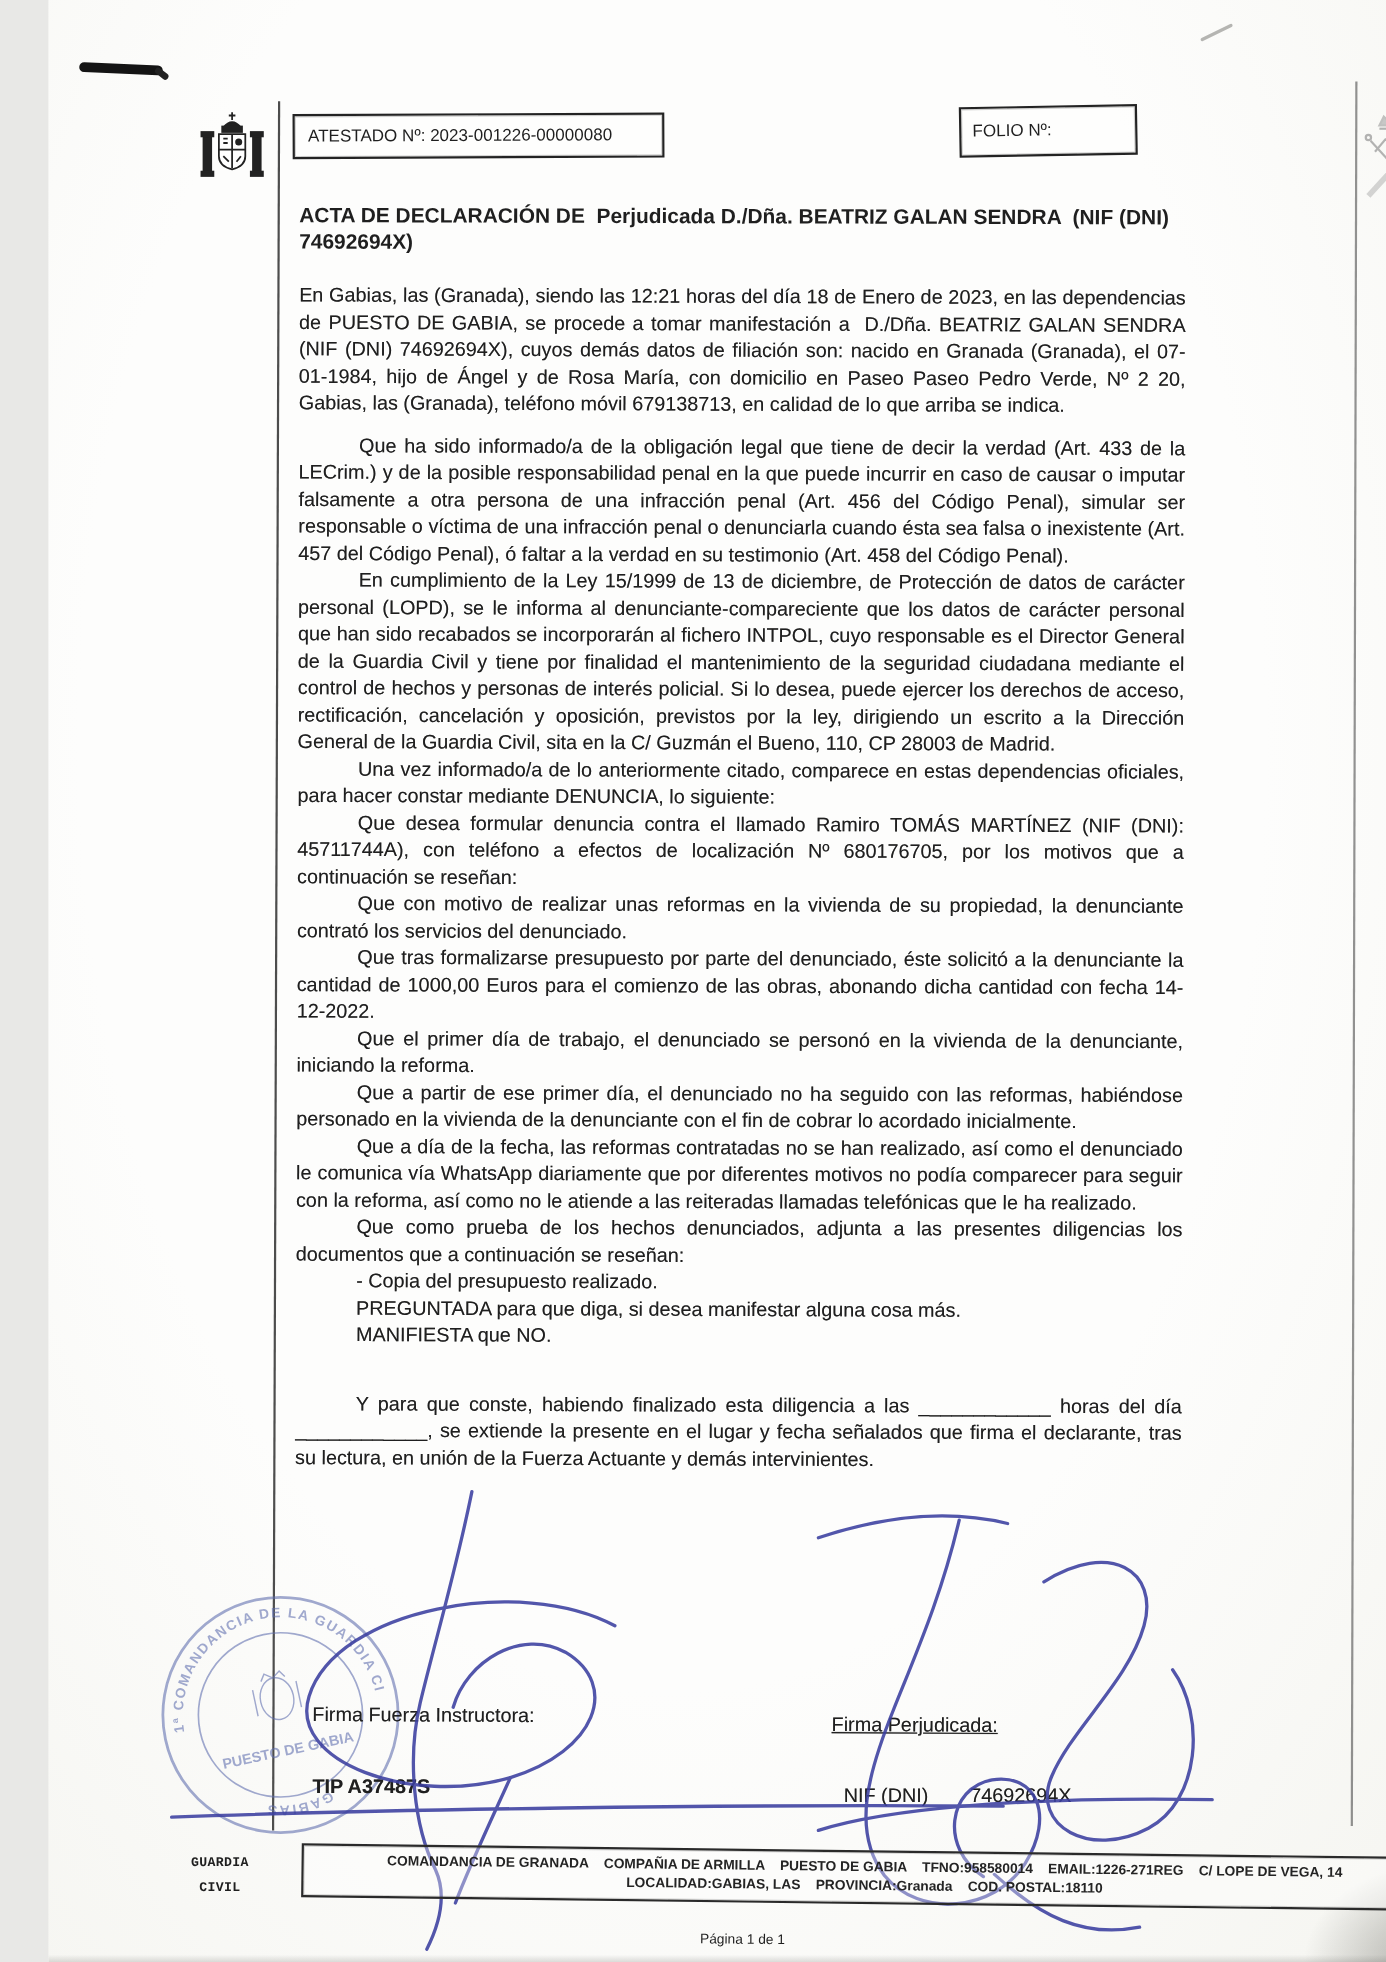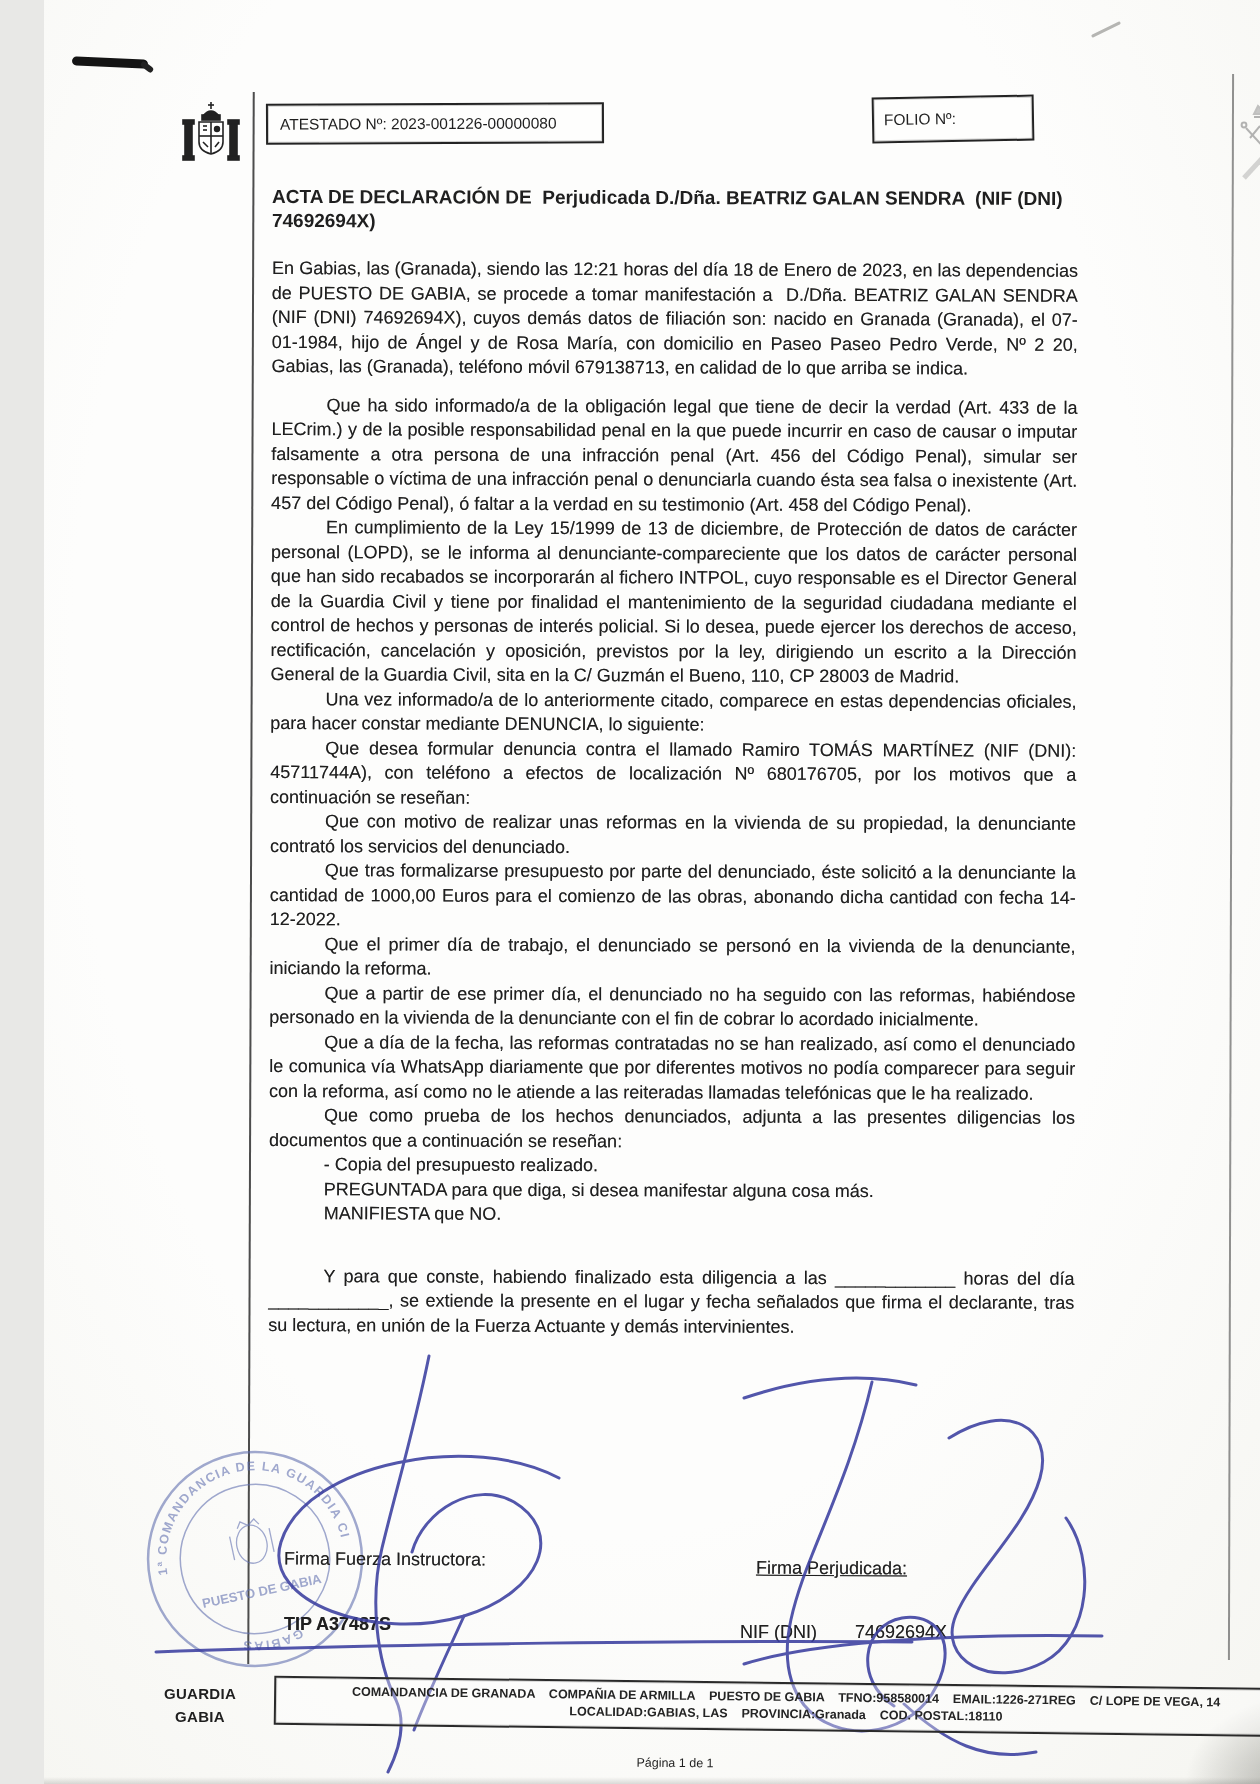--- a/index.html
+++ b/index.html
@@ -32,24 +32,24 @@
   .body{position:absolute;left:228px;top:256px;width:806px;font-size:18px;line-height:24.5px;transform:rotate(.2deg);transform-origin:0 0;}
   .body p{margin:0;text-align:justify;white-space:pre-wrap;text-shadow:0 0 .5px rgba(20,20,20,.5);}
   .ind{text-indent:55px;}
   .gap-sm{margin-top:14px !important;}
   .gap-lg{margin-top:38px !important;}
   
   .sig-label{position:absolute;font-size:18px;text-shadow:0 0 .5px rgba(20,20,20,.5);}
   .sig-instructor{left:240px;top:1549px;transform:rotate(.3deg);}
   .sig-tip{left:240px;top:1614px;font-weight:bold;}
   .sig-injured{left:712px;top:1558px;transform:rotate(.3deg);text-decoration:underline;}
-  .sig-nif{left:696px;top:1622px;}
+  .sig-nif{left:723px;top:1622px;}
   .sig-nif .val{margin-left:38px;}
   
-  .org{position:absolute;left:98px;top:1682px;width:116px;text-align:center;font-weight:bold;font-size:15px;line-height:23px;letter-spacing:.3px;}
+  .org{position:absolute;left:98px;top:1682px;width:116px;text-align:center;font-weight:bold;font-size:12px;line-height:23px;letter-spacing:.3px;font-family:Liberation Mono, monospace;}
   .footer-box{position:absolute;left:230px;top:1682px;width:1004px;border:2px solid #2a2a2a;box-shadow:inset 0 0 0 1px rgba(0,0,0,.15);
     transform:rotate(.7deg);padding:5px 8px 6px;background:rgba(255,255,255,.35);}
   .footer-box div{text-align:center;font-size:12.5px;font-weight:bold;line-height:17px;white-space:pre-wrap;color:#242424;}
   .page-number{position:absolute;left:228px;top:1756px;width:806px;text-align:center;font-size:12.5px;transform:rotate(.5deg);}
   
   .stamp{position:absolute;left:95px;top:1443px;width:232px;height:232px;transform:rotate(-12deg);opacity:.58;}
   .pen{position:absolute;left:0;top:0;width:1260px;height:1784px;pointer-events:none;}
   .coat{position:absolute;left:138px;top:100px;width:58px;height:70px;}
   .gc-crest{position:absolute;left:1188px;top:88px;width:72px;height:98px;opacity:.65;}
 </style>
@@ -171,21 +171,21 @@
       <path d="M828,1382 C812,1450 790,1500 768,1555 C745,1612 730,1665 760,1705 C792,1744 860,1738 888,1694 C915,1650 898,1612 858,1618 C818,1625 810,1680 850,1706"></path>
       <path d="M905,1438 C965,1400 1010,1428 996,1478 C982,1528 930,1572 912,1615 C893,1660 947,1690 1000,1662 C1047,1637 1052,1560 1022,1518"></path>
       <path d="M700,1664 C760,1645 880,1633 1058,1636"></path>
       <path d="M860,1704 C902,1742 940,1762 992,1752"></path>
       <path d="M700,1398 C760,1378 818,1372 872,1385"></path>
     </g>
   </svg>
 
   <div class="org">
     <div>GUARDIA</div>
-    <div>GABIA</div>
+    <div>CIVIL</div>
   </div>
 
   <div class="footer-box">
     <div>COMANDANCIA DE GRANADA    COMPAÑIA DE ARMILLA    PUESTO DE GABIA    TFNO:958580014    EMAIL:1226-271REG    C/ LOPE DE VEGA, 14</div>
     <div>LOCALIDAD:GABIAS, LAS    PROVINCIA:Granada    COD. POSTAL:18110</div>
   </div>
 
   <div class="page-number">Página 1 de 1</div>
 
 </div>

